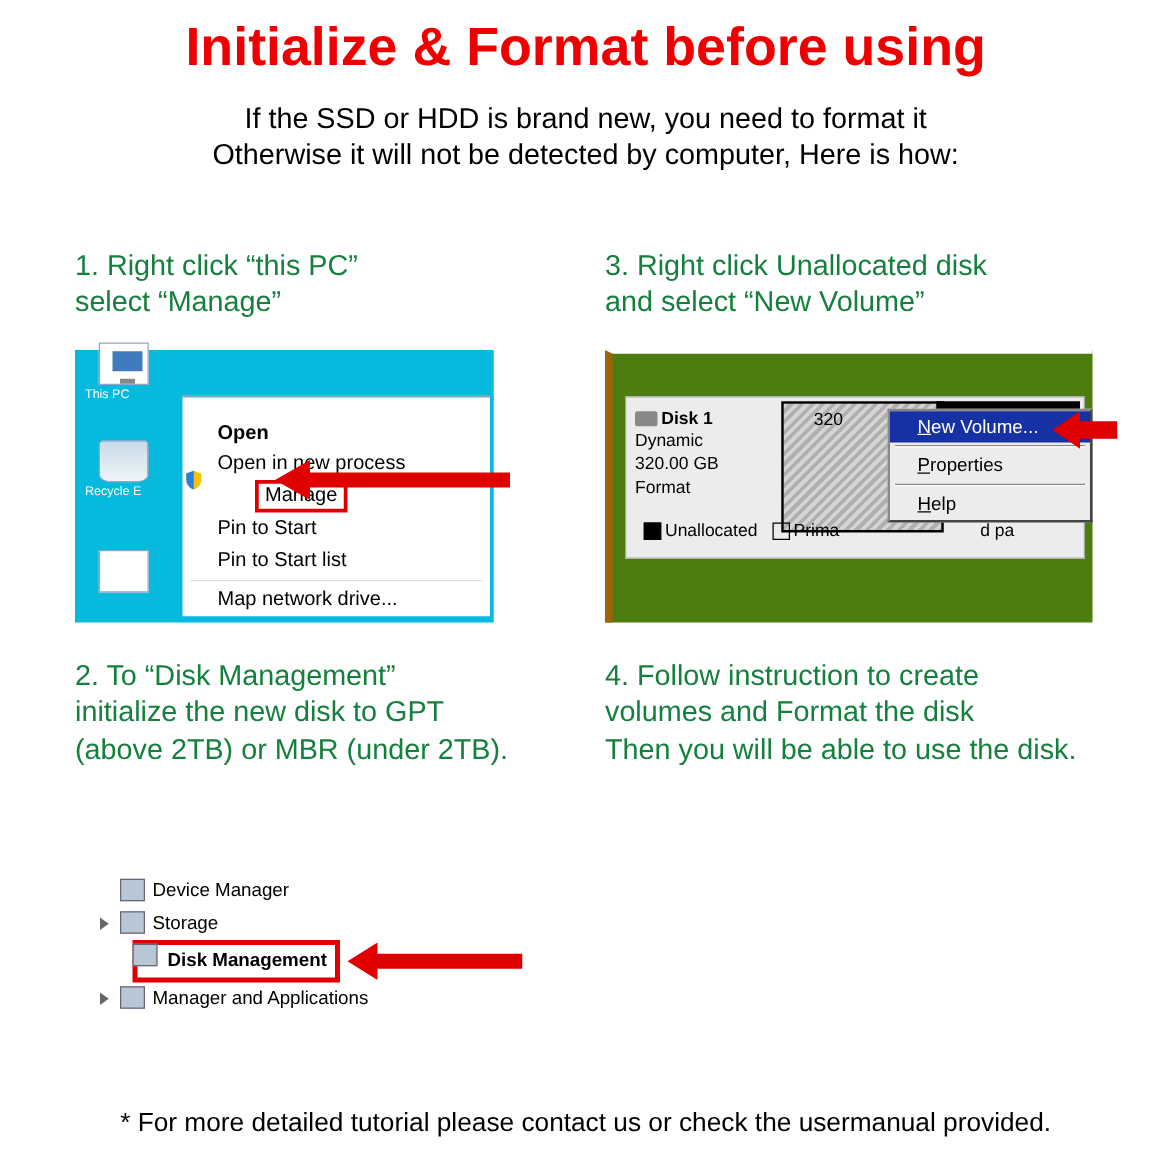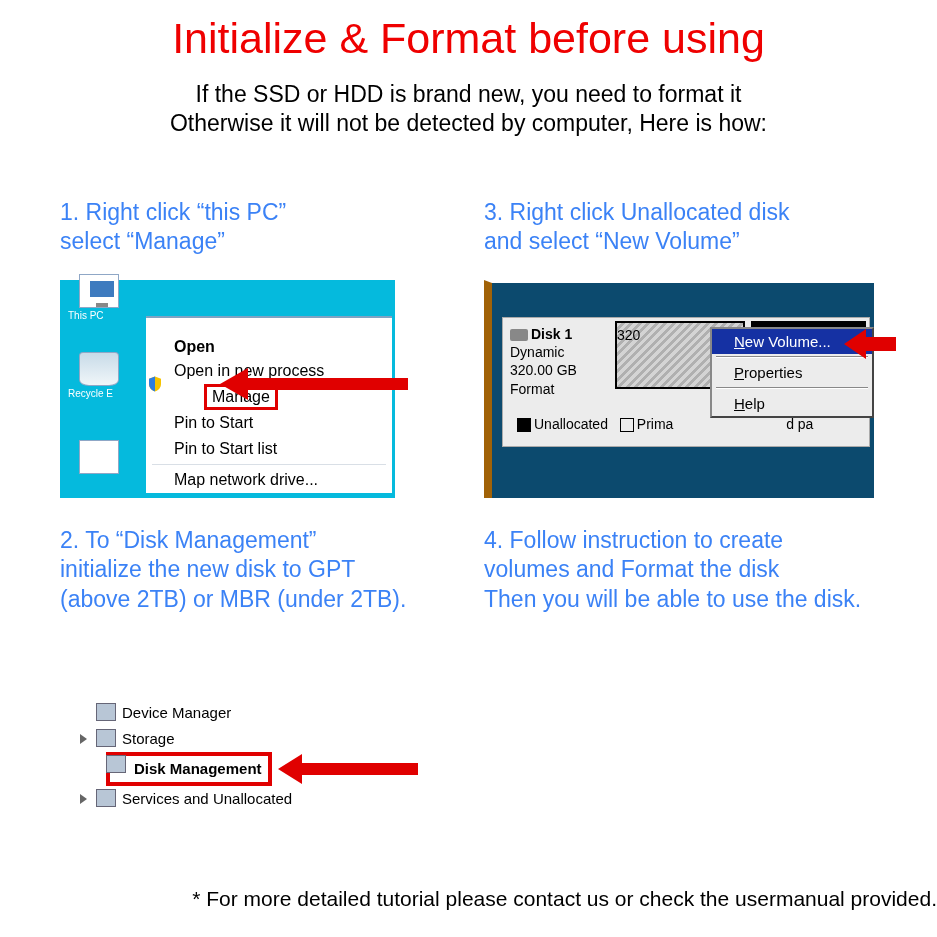--- a/index.html
+++ b/index.html
@@ -17,37 +17,37 @@
     width: 937px;
     height: 937px;
     box-sizing: border-box;
   }
   .main-title {
     position: absolute;
     left: 0; right: 0;
     top: 14px;
     text-align: center;
     font-size: 43px;
-    font-weight: 400;
+    font-weight: 700;
     color: #ef0000;
   }
   .subtitle {
     position: absolute;
     left: 0; right: 0;
     top: 80px;
     text-align: center;
     font-size: 23px;
     line-height: 1.25;
     color: #000;
   }
   .step-text {
     position: absolute;
     font-size: 23px;
     line-height: 1.28;
-    color: #3b82f6;
+    color: #15803d;
   }
   .step1-text { left: 60px;  top: 198px; width: 370px; }
   .step3-text { left: 484px; top: 198px; width: 420px; }
   .step2-text { left: 60px;  top: 526px; width: 400px; }
   .step4-text { left: 484px; top: 526px; width: 430px; }
 
   
   .shot1 {
     position: absolute;
     left: 60px;
@@ -133,23 +133,23 @@
     position:absolute;
     pointer-events:none;
   }
   
   .shot3 {
     position: absolute;
     left: 484px;
     top: 280px;
     width: 390px;
     height: 218px;
-    background: #0c4a6e;
+    background: #4d7c0f;
     border-top:3px solid #fff;
-    border-left:8px solid #a16207;
+    border-left:6px solid #a16207;
     box-sizing: border-box;
   }
   .diskpanel {
     position:absolute;
     left:10px;
     top:34px;
     width:368px;
     height:130px;
     background:#ececec;
     border:1px solid #aaa;
@@ -166,26 +166,26 @@
     line-height:1.3;
   }
   .diskinfo .dname{font-weight:700;}
   .diskinfo .dicon2{
     display:inline-block;width:18px;height:12px;
     background:#888;border-radius:2px;
     margin-right:3px;vertical-align:middle;
   }
   .diskbig {
     position:absolute;
-    left:112px; top:3px;
-    width:130px;height:68px;
+    left:124px; top:3px;
+    width:130px;height:105px;
     border:2px solid #000;
     background:repeating-linear-gradient(135deg,#d4d4d4 0,#d4d4d4 3px,#b0b0b0 3px,#b0b0b0 6px);
     box-sizing:border-box;
-    padding:4px 0;
+    padding:4px 24px;
     font-size:14px;
   }
   .diskbar {
     position:absolute;
     left:248px; top:3px;
     right:3px;height:18px;
     background:#000;
   }
   .legend {
     position:absolute;
@@ -255,21 +255,21 @@
     padding:0 6px 0 24px;
     margin-left:-26px;
     font-weight:700;
     background:#fff;
   }
 
   .footnote {
     position:absolute;
     left:0;right:0;
     bottom:26px;
-    text-align:right;
+    text-align:center;
     font-size:21px;
   }
 </style>
 </head>
 <body>
 
 <div class="page">
   <div class="main-title">Initialize &amp; Format before using</div>
   <div class="subtitle">
     <span>If the SSD or HDD is brand new, you need to format it</span><br>
@@ -374,21 +374,21 @@
       <span class="ic"></span>
       <span>Storage</span>
     </div>
     <div class="node hl" style="padding-left:72px;">
       <span class="ic" style="left:46px;"></span>
       <span class="lbl">Disk Management</span>
     </div>
     <div class="node">
       <span class="tw"></span>
       <span class="ic"></span>
-      <span>Services and Unallocated</span>
+      <span>Manager and Applications</span>
     </div>
 
     <svg class="arrow-red" style="left:218px;top:58px;width:140px;height:34px;" viewBox="0 0 140 34">
       <polygon points="0,17 24,2 24,11 140,11 140,23 24,23 24,32" fill="#e00000"></polygon>
     </svg>
   </div>
 
   <div class="footnote">* For more detailed tutorial please contact us or check the usermanual provided.</div>
 </div>
 

